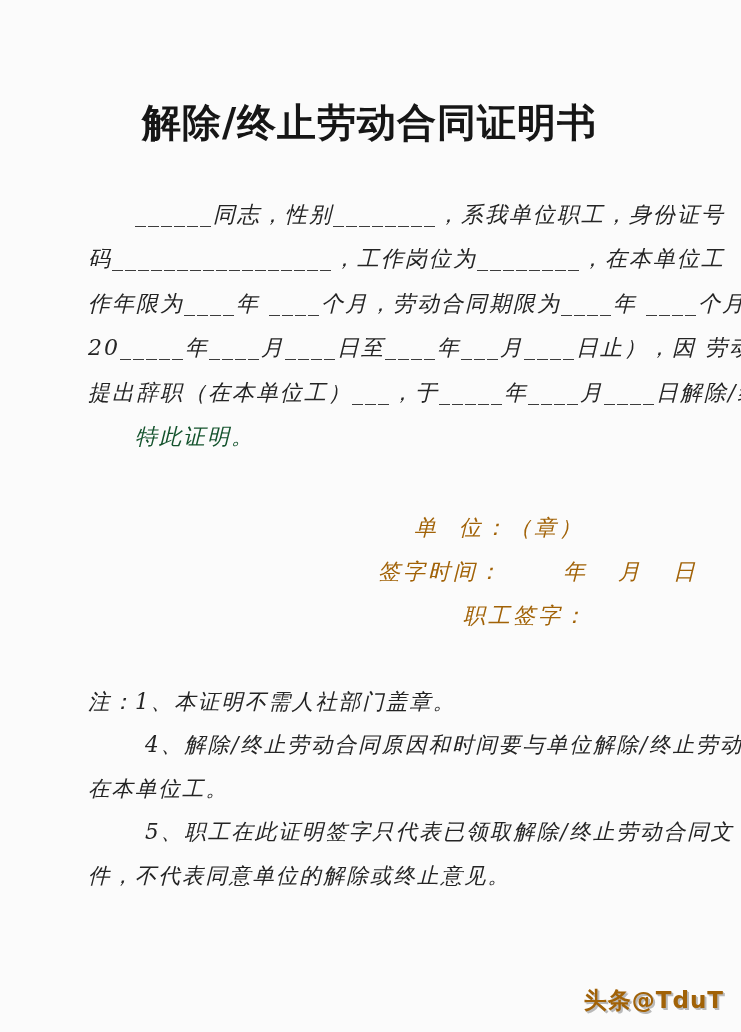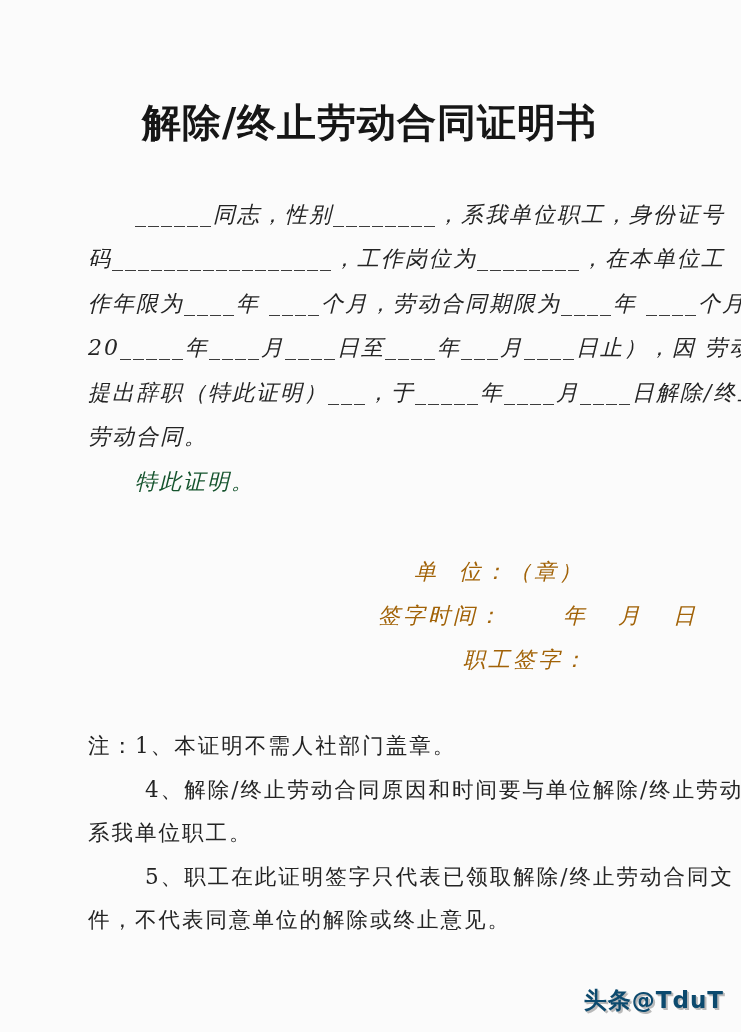--- a/index.html
+++ b/index.html
@@ -63,67 +63,67 @@
     line-height: 44px;
     height: 44px;
     white-space: pre;
     color: #a16207;
   }
   .sig-unit { margin-left: 326px; }
   .sig-employee { margin-left: 375px; }
   .sig-date { margin-left: 290px; }
   .notes-block { margin-top: 42px; }
   .note-line {
+    font-style: italic;
     font-size: 21.5px;
     letter-spacing: 2px;
     line-height: 43.5px;
     height: 43.5px;
     white-space: pre;
     color: #242424;
   }
   .note-line.ind { padding-left: 57px; }
   .watermark {
     position: absolute;
     right: 17px;
     bottom: 16px;
     font-family: "DejaVu Sans", "Liberation Sans", sans-serif;
     font-weight: bold;
     font-size: 23px;
     letter-spacing: 1px;
-    color: #0c4a6e;
+    color: #a16207;
     text-shadow: 2px 2px 0 #b9b9b9, 1px 1px 0 #c4c4c4;
   }
 </style>
 </head>
 <body>
 
 <div class="page">
 
   <h1 class="doc-title">解除/终止劳动合同证明书</h1>
 
   <div class="body-block">
       <div class="doc-line ind"><span>______同志，性别________，系我单位职工，身份证号</span></div>
       <div class="doc-line"><span>码_________________，工作岗位为________，在本单位工</span></div>
       <div class="doc-line"><span>作年限为____年 ____个月，劳动合同期限为____年 ____个月（自</span></div>
       <div class="doc-line"><span class="u">20_____</span><span>年____月____日至____年___月____日止），因</span><span class="u"> 劳动者</span></div>
-      <div class="doc-line"><span class="u">提出辞职（特此证明）___</span><span>，于_____年____月____日解除/终止</span></div>
-      <div class="doc-line"><span>劳动合同。</span></div>
+      <div class="doc-line"><span class="u">提出辞职（在本单位工）___</span><span>，于_____年____月____日解除/终止</span></div>
     </div>
 
   <div class="closing-line">特此证明。</div>
 
   <div class="sig-block">
     <div class="sig-line sig-unit">单  位：（章）</div>
     <div class="sig-line sig-date">签字时间：      年   月   日</div>
     <div class="sig-line sig-employee">职工签字：</div>
   </div>
 
   <div class="notes-block">
       <div class="note-line">注：1、本证明不需人社部门盖章。</div>
       <div class="note-line ind">4、解除/终止劳动合同原因和时间要与单位解除/终止劳动</div>
-      <div class="note-line">系我单位职工。</div>
+      <div class="note-line">在本单位工。</div>
       <div class="note-line ind">5、职工在此证明签字只代表已领取解除/终止劳动合同文</div>
       <div class="note-line">件，不代表同意单位的解除或终止意见。</div>
     </div>
 
   <div class="watermark">头条@TduT</div>
 
 </div>
 
 </body></html>

